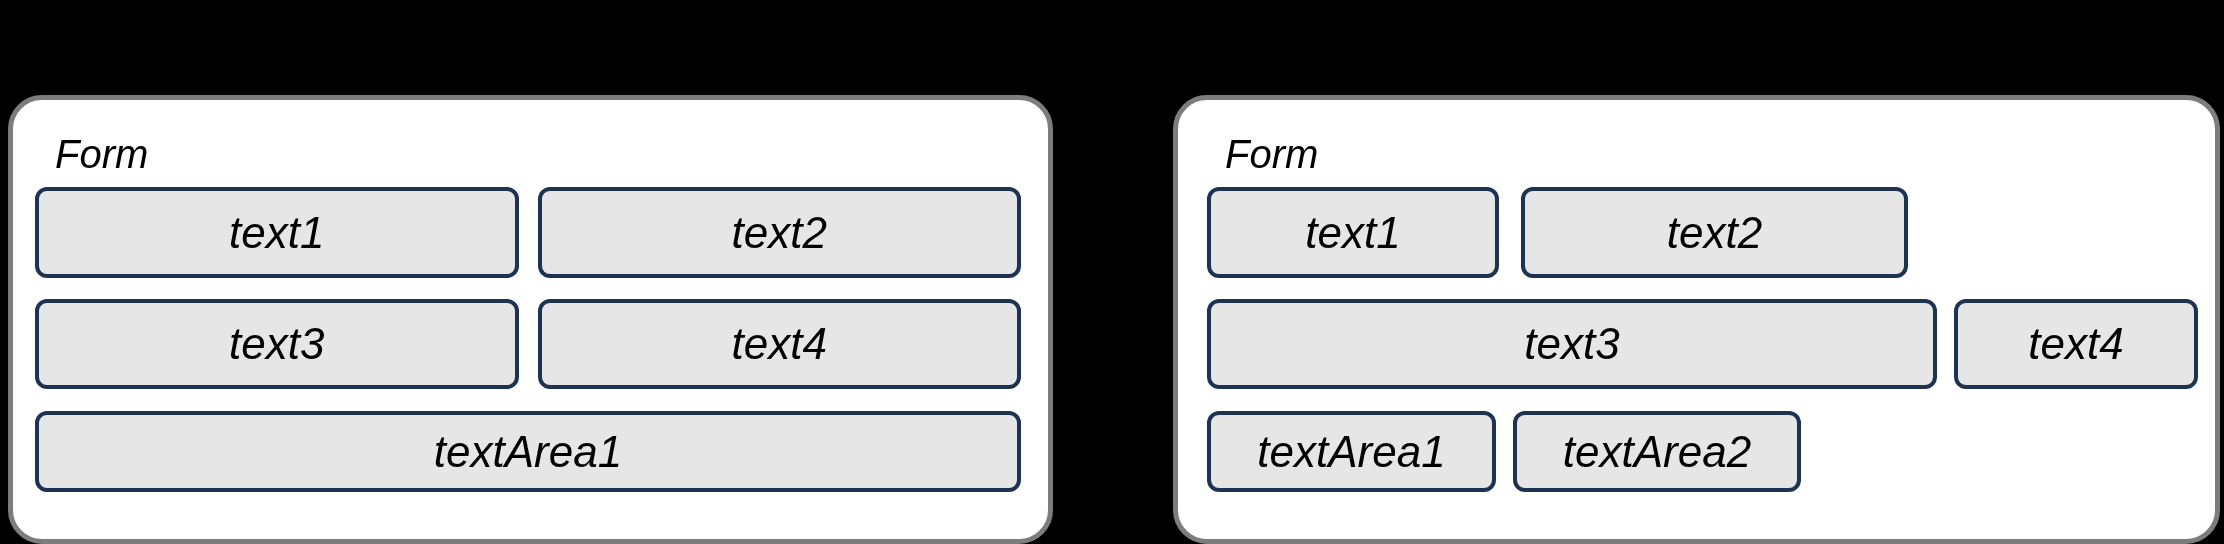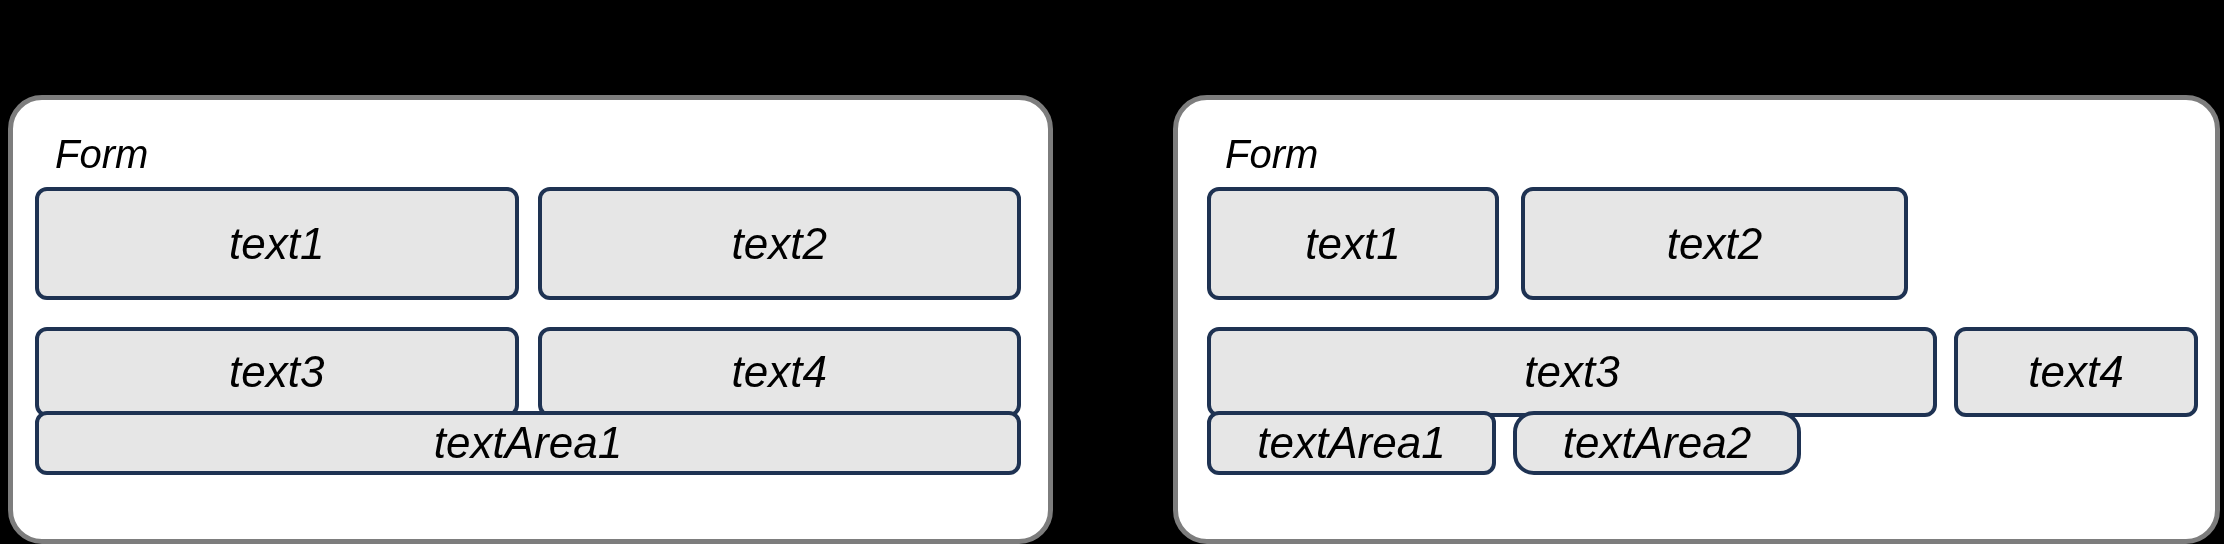--- a/index.html
+++ b/index.html
@@ -37,23 +37,23 @@
   }
   .panel.left  .form-label { left: 42px; }
   .panel.right .form-label { left: 47px; }
   .row {
     position: absolute;
     display: flex;
     align-items: stretch;
   }
   .panel.left  .row { left: 22px; right: 27px; }
   .panel.right .row { left: 29px; right: 17px; }
-  .row.r1 { top: 87px;  height: 113px; }
-  .row.r2 { top: 199px; height: 90px; margin-top: 28px; }
-  .row.r3 { top: 311px; height: 64px; text-align: center; }
+  .row.r1 { top: 87px;  height: 91px; }
+  .row.r2 { top: 199px; height: 90px; }
+  .row.r3 { top: 311px; height: 81px; text-align: center; }
   .panel.left  .row { gap: 19px; }
   .panel.right .row.r1 { gap: 22px; }
   .panel.right .row.r2 { gap: 17px; }
   .panel.right .row.r3 { gap: 17px; }
   .field {
     box-sizing: border-box;
     background: var(--field-bg, #e6e6e6);
     border: 4px solid var(--field-border, #1e3252);
     border-radius: 12px;
     display: flex;
@@ -62,21 +62,21 @@
     font-size: 44px;
     color: var(--text, #000000);
     white-space: nowrap;
     overflow: hidden;
   }
   .grow   { flex: 1 1 0; }
   .w292   { flex: 0 0 292px; }
   .w387   { flex: 0 0 387px; }
   .w730   { flex: 0 0 730px; }
   .w289   { flex: 0 0 289px; }
-  .w288   { flex: 0 0 288px; border-radius: 21px; }
+  .w288   { flex: 0 0 288px; }
 </style>
 </head>
 <body>
 
 <div class="canvas">
 
   <div class="panel left">
     <span class="form-label">Form</span>
 
     <div class="row r1">

